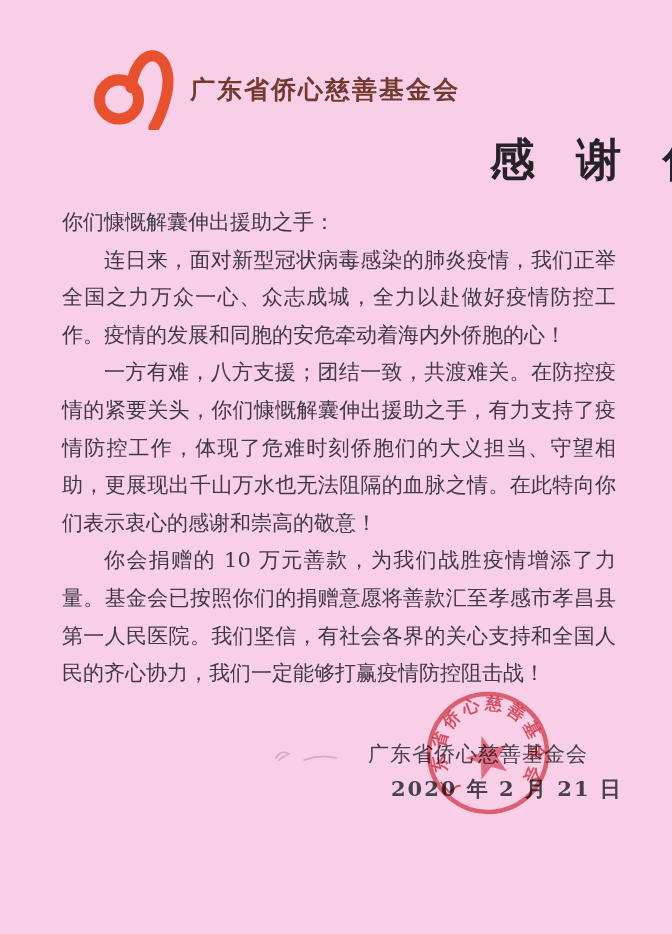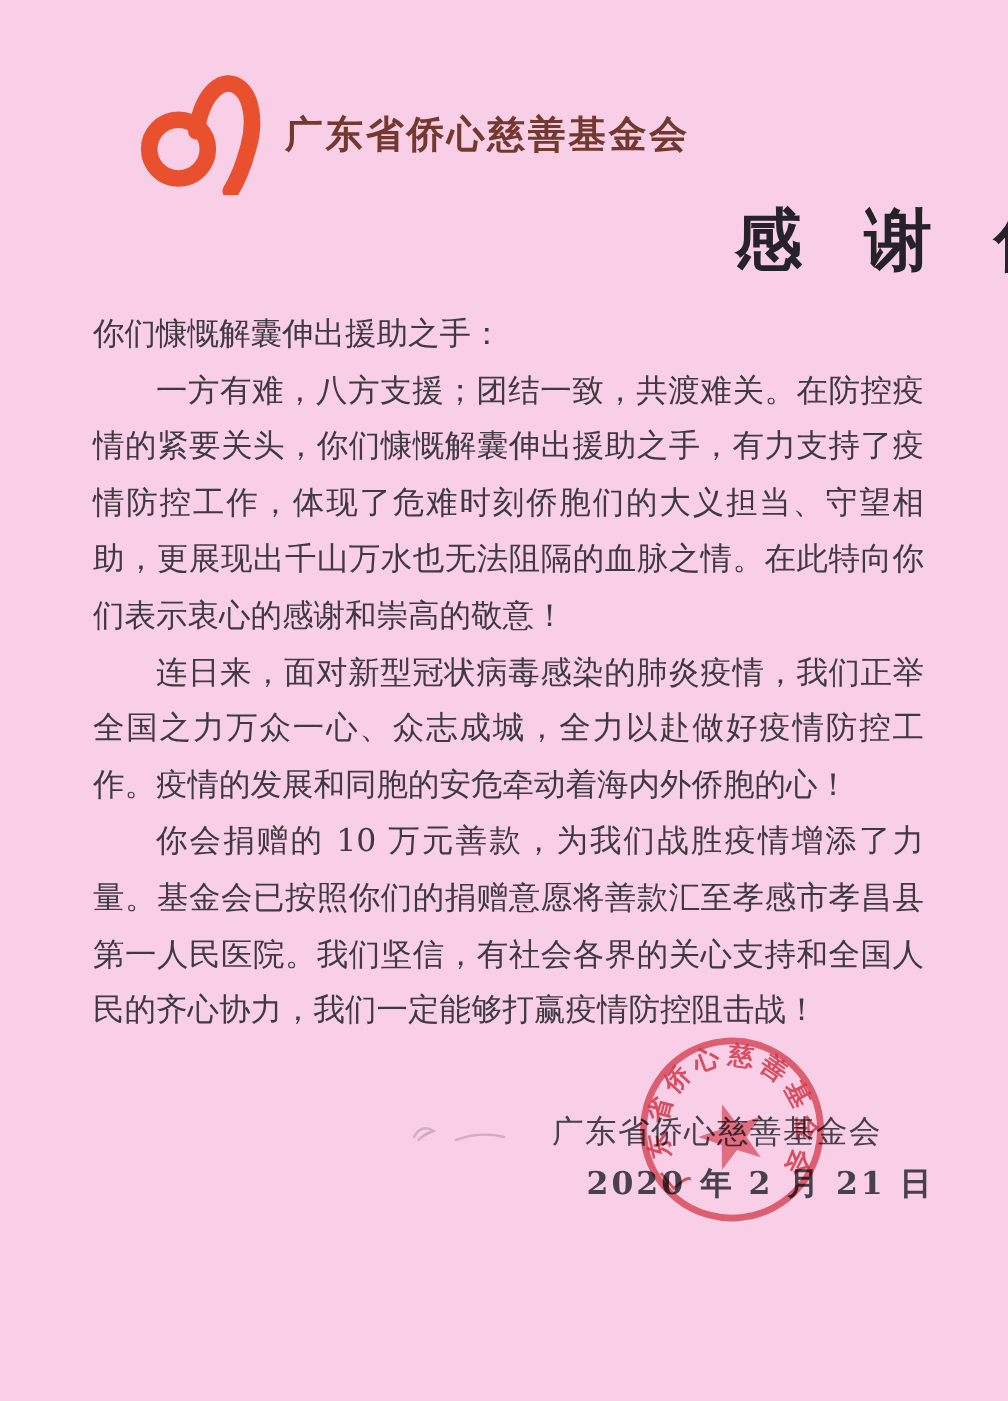--- a/index.html
+++ b/index.html
@@ -52,22 +52,22 @@
     </svg>
     <div class="lh-text">
       <div class="lh-cn">广东省侨心慈善基金会</div>
     </div>
   </div>
 
   <h1 class="title">感 谢 信</h1>
 
   <div class="body">
     <p class="salutation">你们慷慨解囊伸出援助之手：</p>
+    <p class="para">连日来，面对新型冠状病毒感染的肺炎疫情，我们正举全国之力万众一心、众志成城，全力以赴做好疫情防控工作。疫情的发展和同胞的安危牵动着海内外侨胞的心！</p>
     <p class="para">一方有难，八方支援；团结一致，共渡难关。在防控疫情的紧要关头，你们慷慨解囊伸出援助之手，有力支持了疫情防控工作，体现了危难时刻侨胞们的大义担当、守望相助，更展现出千山万水也无法阻隔的血脉之情。在此特向你们表示衷心的感谢和崇高的敬意！</p>
-    <p class="para">连日来，面对新型冠状病毒感染的肺炎疫情，我们正举全国之力万众一心、众志成城，全力以赴做好疫情防控工作。疫情的发展和同胞的安危牵动着海内外侨胞的心！</p>
     <p class="para">你会捐赠的 10 万元善款，为我们战胜疫情增添了力量。基金会已按照你们的捐赠意愿将善款汇至孝感市孝昌县第一人民医院。我们坚信，有社会各界的关心支持和全国人民的齐心协力，我们一定能够打赢疫情防控阻击战！</p>
   </div>
 
   <svg class="pen-mark" width="84" height="28" viewBox="0 0 84 28" aria-hidden="true">
     <path d="M6,16 q5,-9 13,-4 q-6,2 -10,6"></path>
     <path d="M34,18 q16,-6 32,-2"></path>
   </svg>
 
   <div class="signature">广东省侨心慈善基金会</div>
   <div class="date">2020 年 2 月 21 日</div>

